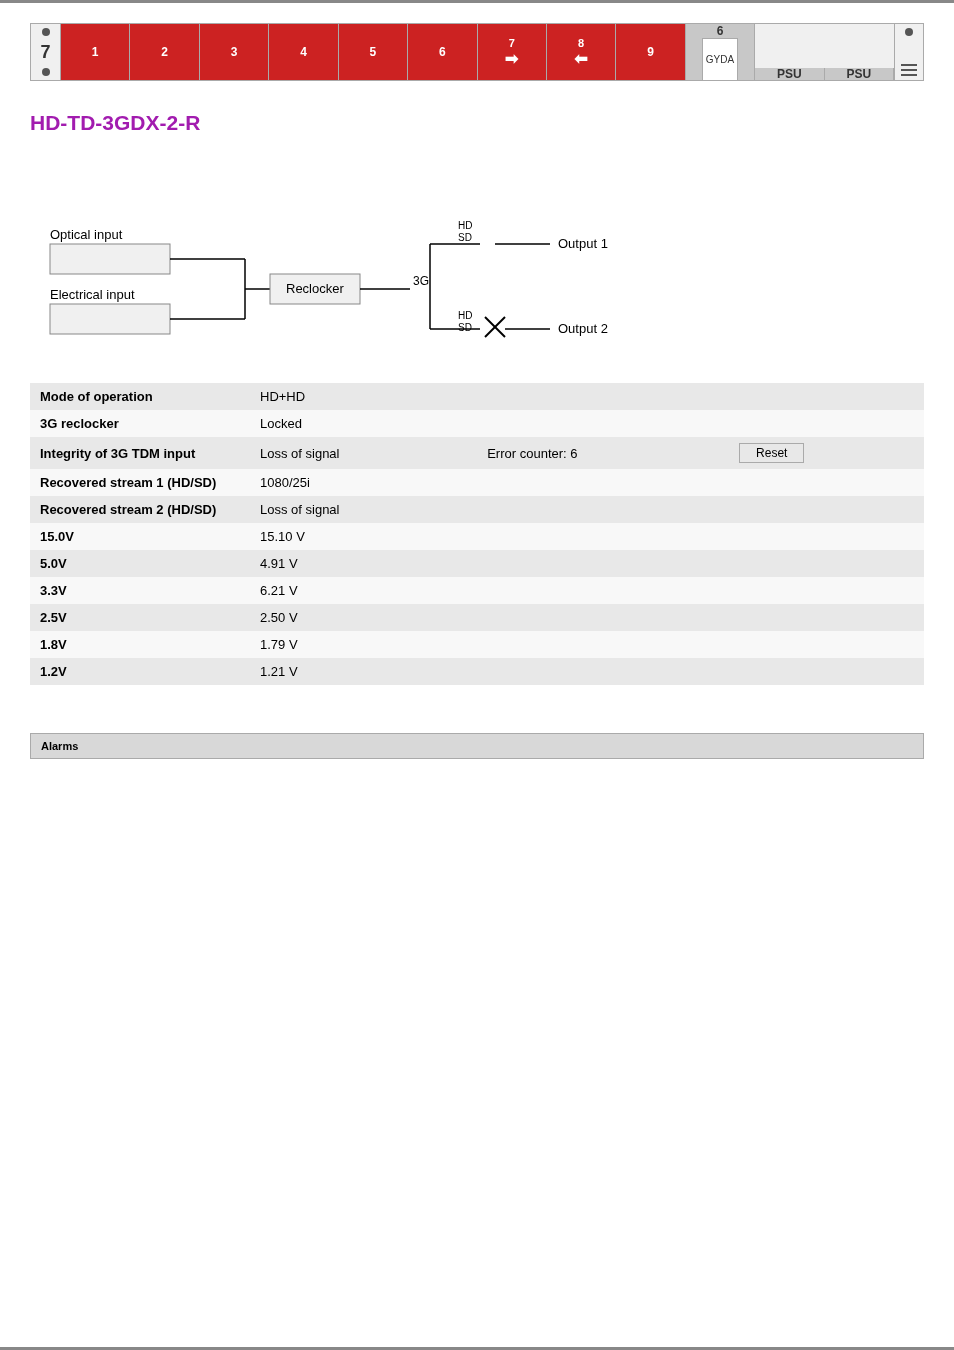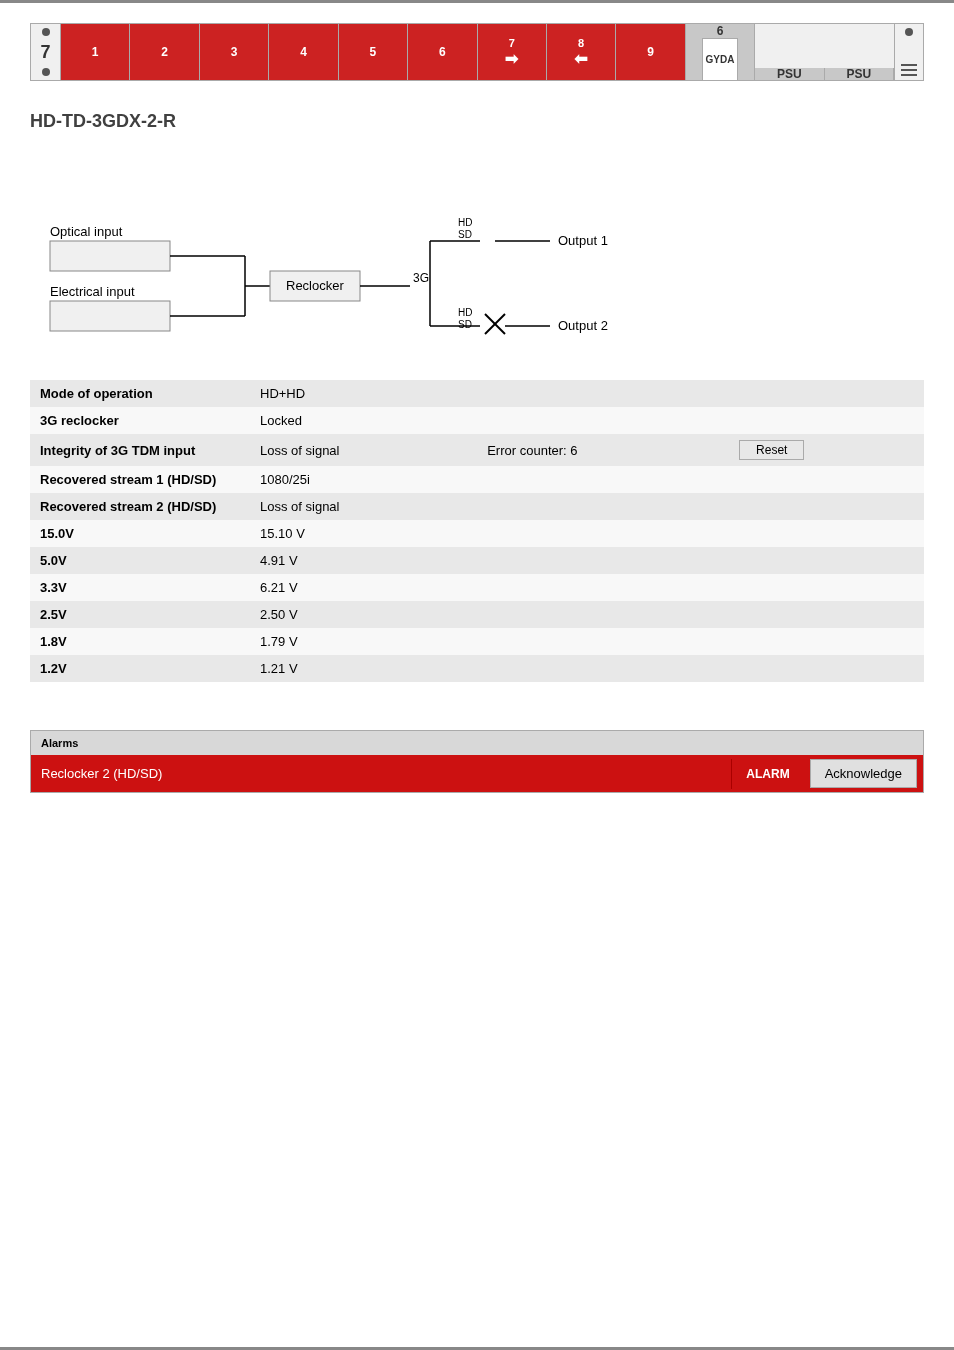--- a/index.html
+++ b/index.html
@@ -87,21 +87,21 @@
     .slot-cell .slot-num {
       font-size: 12px;
       font-weight: bold;
     }
     .slot-cell.gyda-cell {
       background: #c8c8c8;
       min-width: 60px;
     }
     .slot-cell.gyda-cell .gyda-label {
       font-size: 10px;
-      font-weight: bold;
+      font-weight: normal;
       color: #333;
       background: #fff;
       border: 1px solid #aaa;
       padding: 15px 3px;
     }
     .slot-cell.psu-cell {
       background: #c8c8c8;
       min-width: 44px;
       margin-top: 44px;
     }
@@ -128,24 +128,24 @@
     }
     .slot-indicator-right .lines span {
       display: block;
       width: 16px;
       height: 2px;
       background: #555;
     }
 
     
     .card-title {
-      font-size: 18px;
+      font-size: 21px;
       font-weight: bold;
       margin-bottom: 24px;
-      color: #404040;
+      color: #a21caf;
     }
 
     
     .diagram-area {
       width: 100%;
       height: 200px;
       position: relative;
       margin-bottom: 24px;
     }
 
@@ -428,24 +428,19 @@
         <td>1.2V</td>
         <td>1.21 V</td>
         <td></td>
           <td></td>
       </tr>
     </tbody>
   </table>
 
   <div class="alarms-section">
     <div class="alarms-header">Alarms</div>
-    <div class="alarm-row">
-      <span class="alarm-name">Reclocker 2 (HD/SD)</span>
-      <span class="alarm-badge">ALARM</span>
-      <button class="acknowledge-btn">Acknowledge</button>
-    </div>
   </div>
 
   <div class="spacer"></div>
 
 </div>
 
 <div class="bottom-border"></div>
 
 </body></html>

